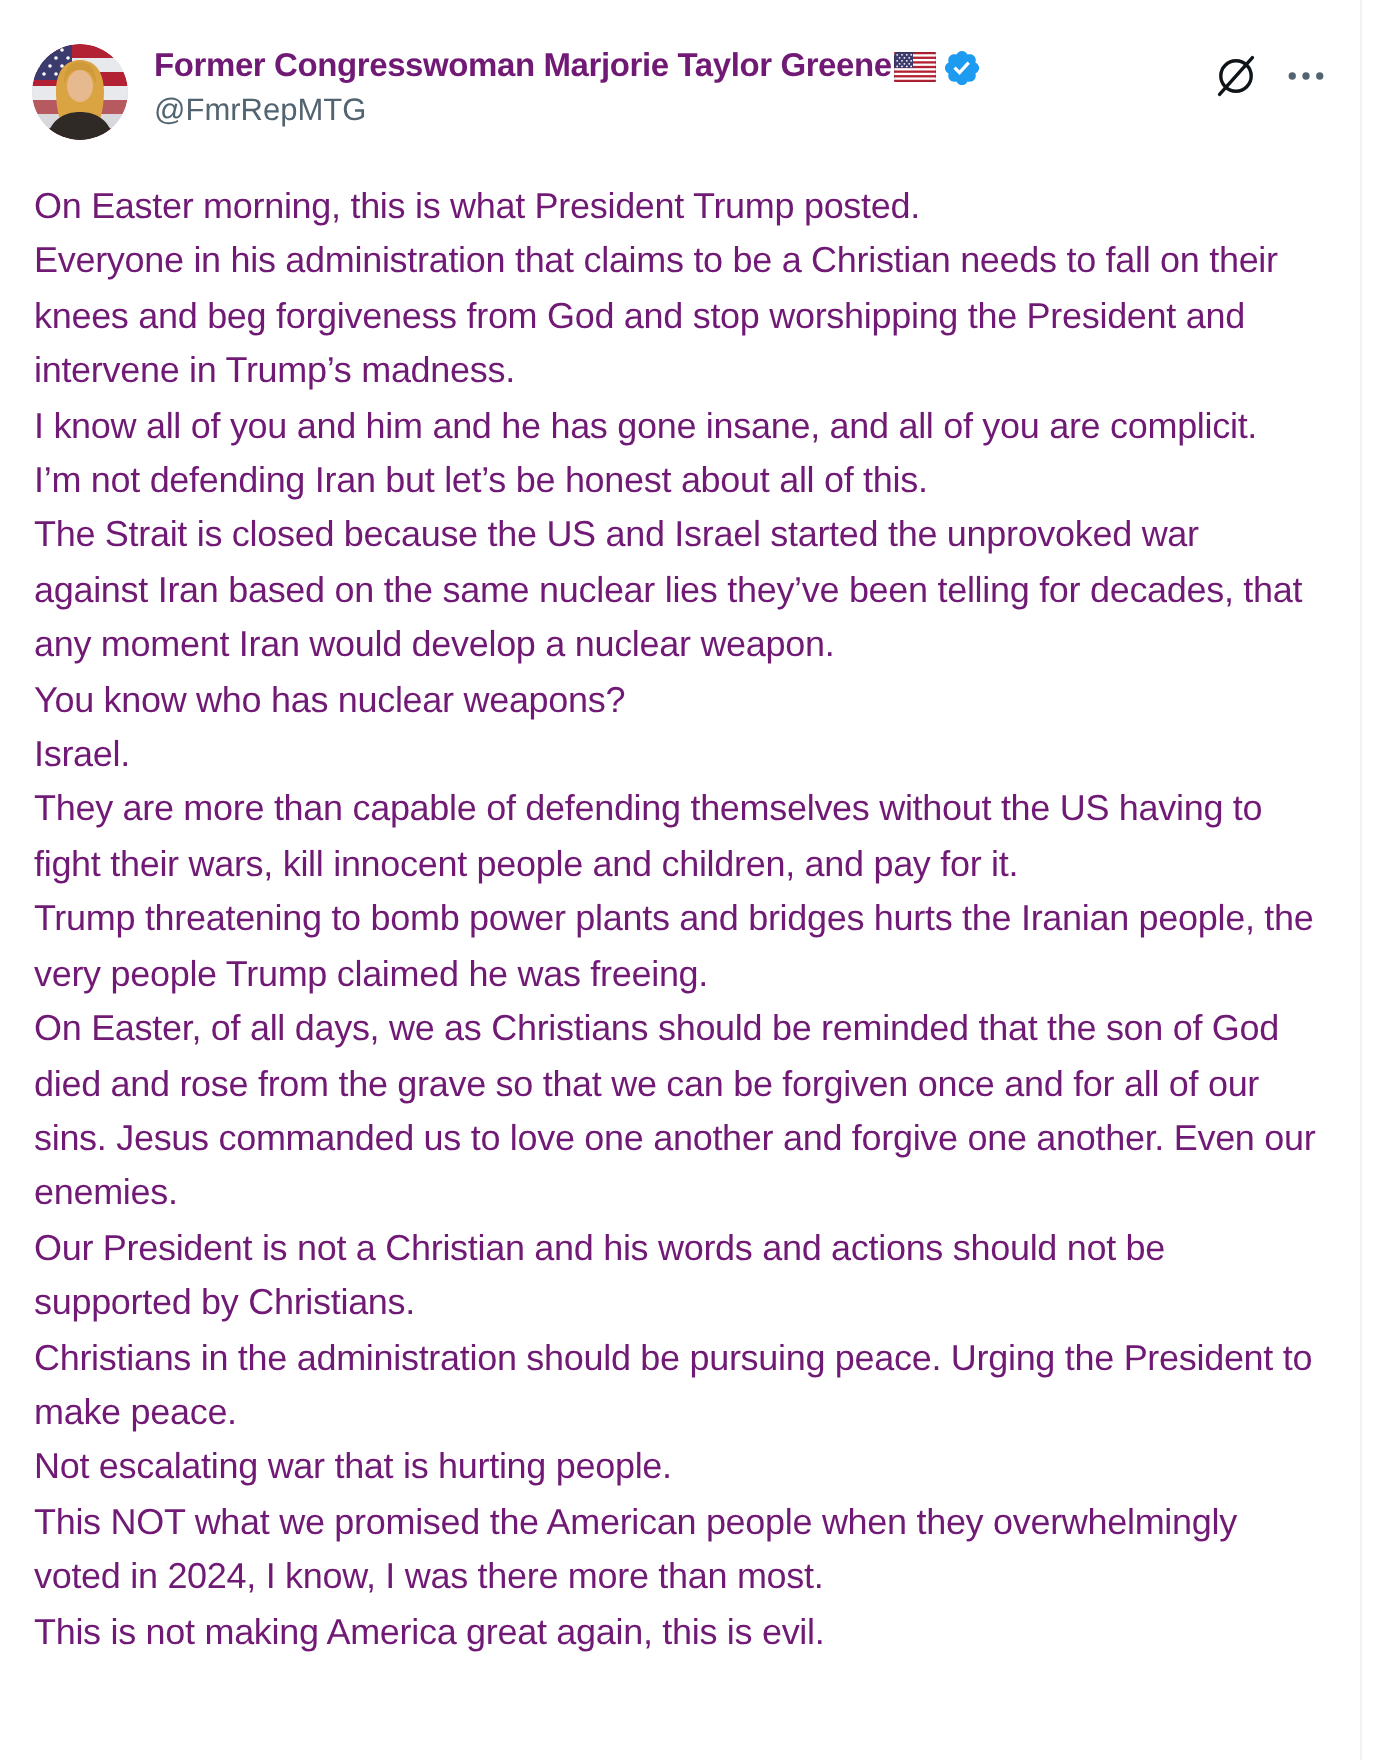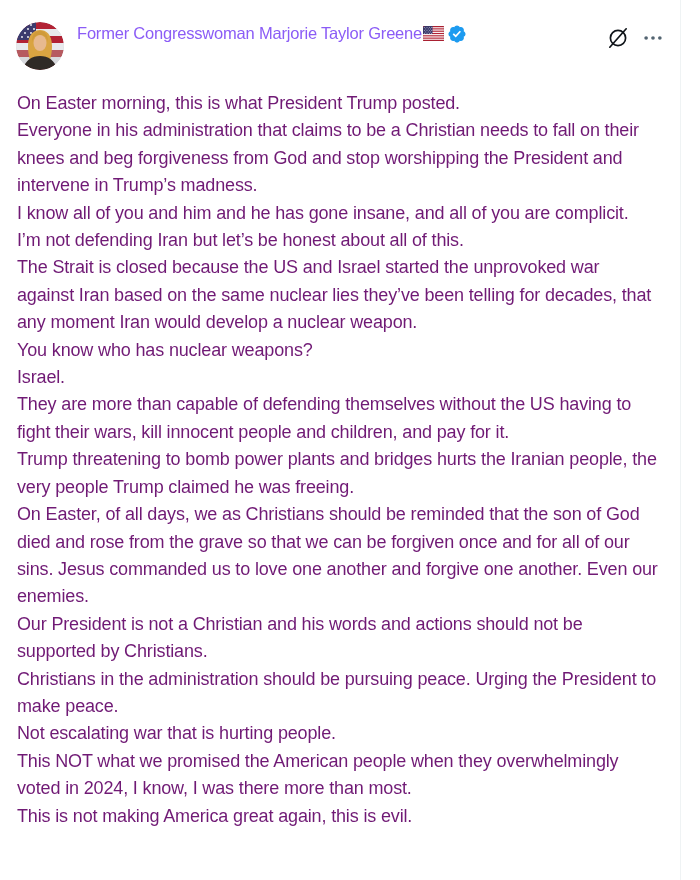--- a/index.html
+++ b/index.html
@@ -36,22 +36,22 @@
     min-width: 0;
     padding-top: 3px;
   }
   .name-row {
     display: flex;
     align-items: center;
     line-height: 21px;
   }
   .display-name {
     font-size: 16.5px;
-    font-weight: 400;
-    color: #8b5cf6;
+    font-weight: 700;
+    color: #701a75;
     letter-spacing: -0.2px;
     white-space: nowrap;
     cursor: pointer;
   }
   .flag-emoji { margin-left: 1px; display: inline-flex; }
   .flag-emoji svg { display: block; }
   .verified-badge { margin-left: 3px; display: inline-flex; }
   .verified-badge svg { display: block; }
   .handle {
     font-size: 15.5px;
@@ -175,20 +175,21 @@
             </g>
             <rect x="0.25" y="0.25" width="20.5" height="14.5" rx="1.8" fill="none" stroke="#00000022" stroke-width="0.5"></rect>
           </svg>
         </span>
         <span class="verified-badge">
           <svg width="20" height="20" viewBox="0 0 24 24" xmlns="http://www.w3.org/2000/svg">
             <path fill="#1d9bf0" d="M22.25 12c0-1.43-.88-2.67-2.19-3.34.46-1.39.2-2.9-.81-3.91s-2.52-1.27-3.91-.81c-.66-1.31-1.91-2.19-3.34-2.19s-2.67.88-3.33 2.19c-1.4-.46-2.91-.2-3.92.81s-1.26 2.52-.8 3.91c-1.31.67-2.2 1.91-2.2 3.34s.89 2.67 2.2 3.34c-.46 1.39-.21 2.9.8 3.91s2.52 1.26 3.91.81c.67 1.31 1.91 2.19 3.34 2.19s2.68-.88 3.34-2.19c1.39.45 2.9.2 3.91-.81s1.27-2.52.81-3.91c1.31-.67 2.19-1.91 2.19-3.34zm-11.71 4.2L6.8 12.46l1.41-1.42 2.26 2.26 4.8-5.23 1.47 1.36-6.2 6.77z"></path>
           </svg>
         </span>
       </div>
+      <div class="handle">@FmrRepMTG</div>
     </div>
 
     <div class="header-actions">
       <button class="icon-btn" aria-label="Grok">
         <span style="display:inline-flex;">
           <svg width="24" height="24" viewBox="0 0 24 24" xmlns="http://www.w3.org/2000/svg" fill="none" stroke="#0f1419" stroke-width="1.7" stroke-linecap="round">
             <circle cx="12" cy="12" r="7.6"></circle>
             <line x1="3.8" y1="21.2" x2="20.2" y2="2.8"></line>
           </svg>
         </span>

